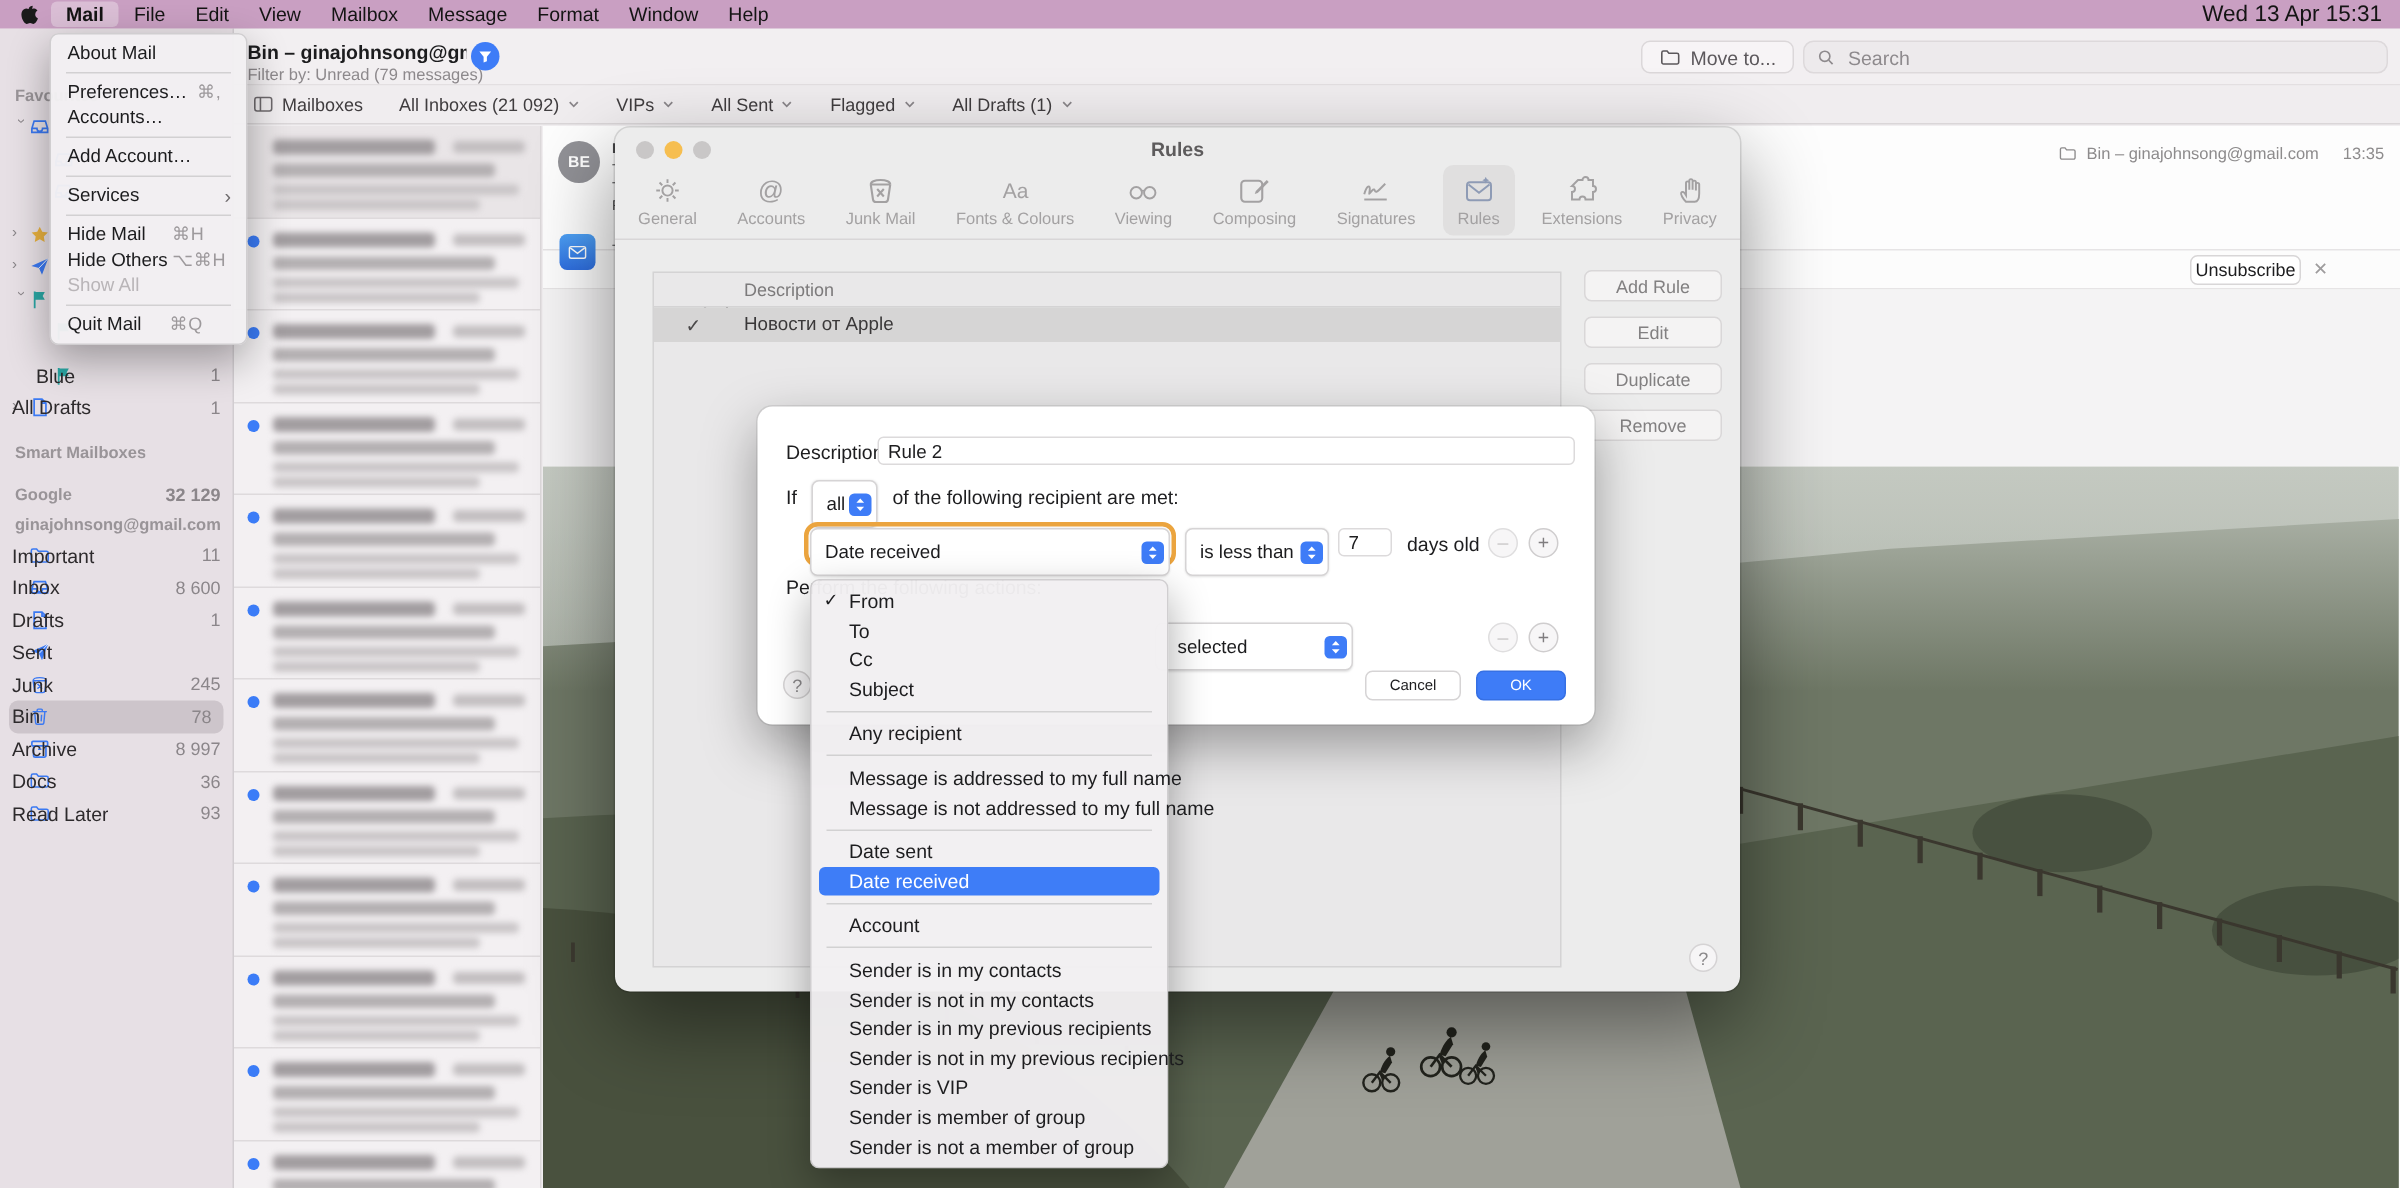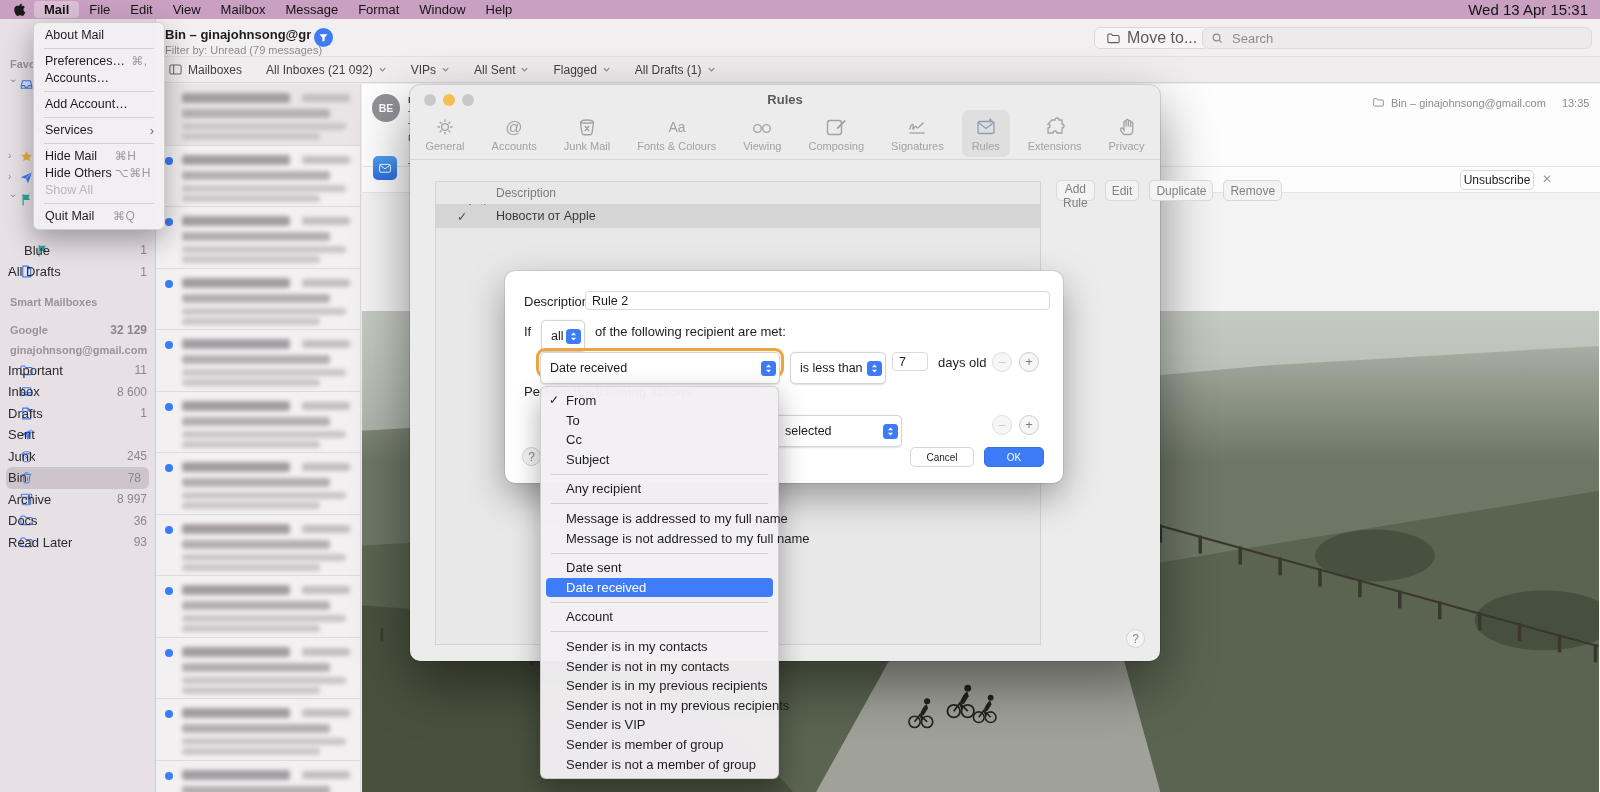--- a/index.html
+++ b/index.html
@@ -54,21 +54,21 @@
 
 .toolbar{position:absolute;top:19px;left:156px;right:0;height:38px;background:#f2eff1;border-bottom:1px solid #e3dfe1;z-index:4;}
 .ltitle{position:absolute;left:9px;top:8px;font-size:13px;font-weight:bold;color:#1c1c1e;max-width:146px;white-space:nowrap;overflow:hidden;}
 .lsub{position:absolute;left:9px;top:25px;font-size:11px;color:#8d898c;white-space:nowrap;}
 .filterbtn{position:absolute;left:158px;top:9px;width:19px;height:19px;border-radius:50%;background:#3e7cf7;display:flex;align-items:center;justify-content:center;}
 .filterbtn svg{width:11px;height:11px;}
 .tg{position:absolute;display:flex;align-items:center;color:#5c585c;}
 .tg-left{left:209px;top:9px;gap:21px;}
 .tg-right{left:712px;top:9px;gap:9px;}
 .ticn{display:flex;align-items:center;}
-.moveto{position:absolute;left:938px;top:8px;height:22px;display:flex;align-items:center;gap:6px;padding:0 11px;background:#f7f4f6;border:1px solid #dbd7d9;border-radius:6px;font-size:16px;color:#5c585c;}
+.moveto{position:absolute;left:938px;top:8px;height:22px;display:flex;align-items:center;gap:6px;padding:0 11px;background:#f7f4f6;border:1px solid #dbd7d9;border-radius:6px;font-size:13px;color:#5c585c;}
 .moveto svg{width:15px;height:15px;}
 .searchfield{position:absolute;left:1046px;top:8px;width:390px;height:22px;background:#edeaec;border:1px solid #ddd9db;border-radius:7px;display:flex;align-items:center;padding:0 8px;gap:6px;color:#8e8a8d;}
 .searchfield svg{width:13px;height:13px;flex:none;}
 .searchfield input{border:none;outline:none;background:transparent;font-size:13px;color:#333;width:100%;font-family:"Liberation Sans",sans-serif;}
 .searchfield input::placeholder{color:#8e8a8d;}
 
 
 .favbar{position:absolute;top:57px;left:156px;right:0;height:26px;background:#f0edef;border-bottom:1px solid #dad6d8;display:flex;align-items:center;gap:24px;padding-left:12px;font-size:12px;color:#403d3f;z-index:4;}
 .fitem{display:flex;align-items:center;gap:5px;white-space:nowrap;}
 .fitem .fic:empty{display:none;}
@@ -121,21 +121,21 @@
 .tab .ticon svg{width:22px;height:22px;}
 .tab .tlabel{font-size:11px;color:#a3a1a2;white-space:nowrap;}
 .rulespanel{position:absolute;left:25px;top:96px;width:606px;height:464px;background:#e9e8e9;border:1px solid #d4d3d4;}
 .rphead{height:23px;border-bottom:1px solid #d4d3d4;position:relative;font-size:12px;color:#7c7a7b;}
 .rphead .c1{position:absolute;left:14px;top:20px;margin-left:16px;}
 .rphead .c2{position:absolute;left:60px;top:4px;}
 .rulerow{position:relative;height:23px;font-size:12.5px;}
 .rulerow.selected{background:#d6d5d5;}
 .rulerow .rcheck{position:absolute;left:21px;top:4px;color:#4a4849;}
 .rulerow .rdesc{position:absolute;left:60px;top:4px;color:#3a3839;}
-.rbtns{position:absolute;left:646px;top:95px;display:flex;flex-direction:row;gap:10px;width:92px;}
+.rbtns{position:absolute;left:646px;top:95px;display:flex;flex-direction:column;gap:10px;width:92px;}
 .rbtn{height:21px;border-radius:5px;background:#f4f3f3;border:1px solid #d9d7d8;color:#828081;font-size:12px;font-family:"Liberation Sans",sans-serif;}
 .helpbtn{position:absolute;width:19px;height:19px;border-radius:50%;background:#f6f5f6;border:1px solid #d5d3d4;color:#8a888a;font-size:12px;display:flex;align-items:center;justify-content:center;}
 .rw-help{left:716px;top:544px;}
 
 
 .sheet{position:absolute;left:505px;top:271px;width:558px;height:212px;background:#fff;border-radius:10px;box-shadow:0 14px 36px rgba(0,0,0,.35),0 0 0 1px rgba(0,0,0,.08);z-index:30;font-size:13px;color: #1d1d1f;}
 .slabel{position:absolute;white-space:nowrap;}
 .descfield{position:absolute;left:80px;top:20px;width:465px;height:19px;border:1px solid #dcdadb;border-radius:4px;font-size:12.5px;padding:0 6px;color:#1d1d1f;background:#fff;outline:none;font-family:"Liberation Sans",sans-serif;}
 .popup{position:absolute;height:32px;background:#fff;border:1px solid #d6d4d5;border-radius:5px;font-size:12.5px;color:#1c1c1e;display:flex;align-items:center;padding:0 3px 0 9px;box-shadow:0 .5px 1.5px rgba(0,0,0,.12);}
 .popup .cap{margin-left:auto;width:15px;height:15px;border-radius:3.5px;background:#3e7cf7;display:flex;align-items:center;justify-content:center;flex:none;}

